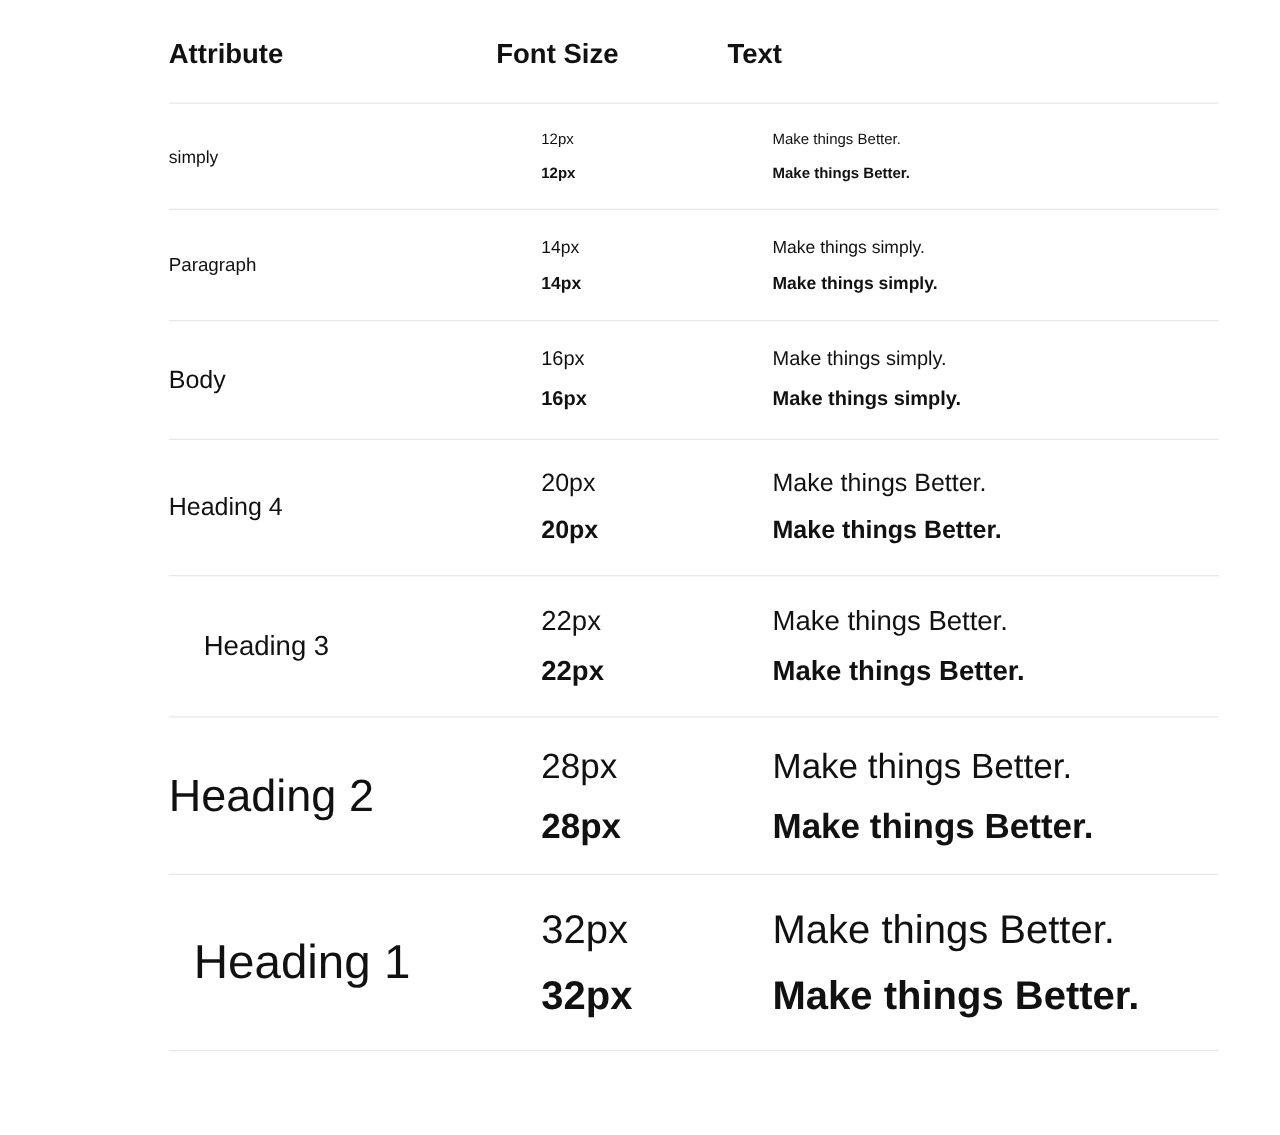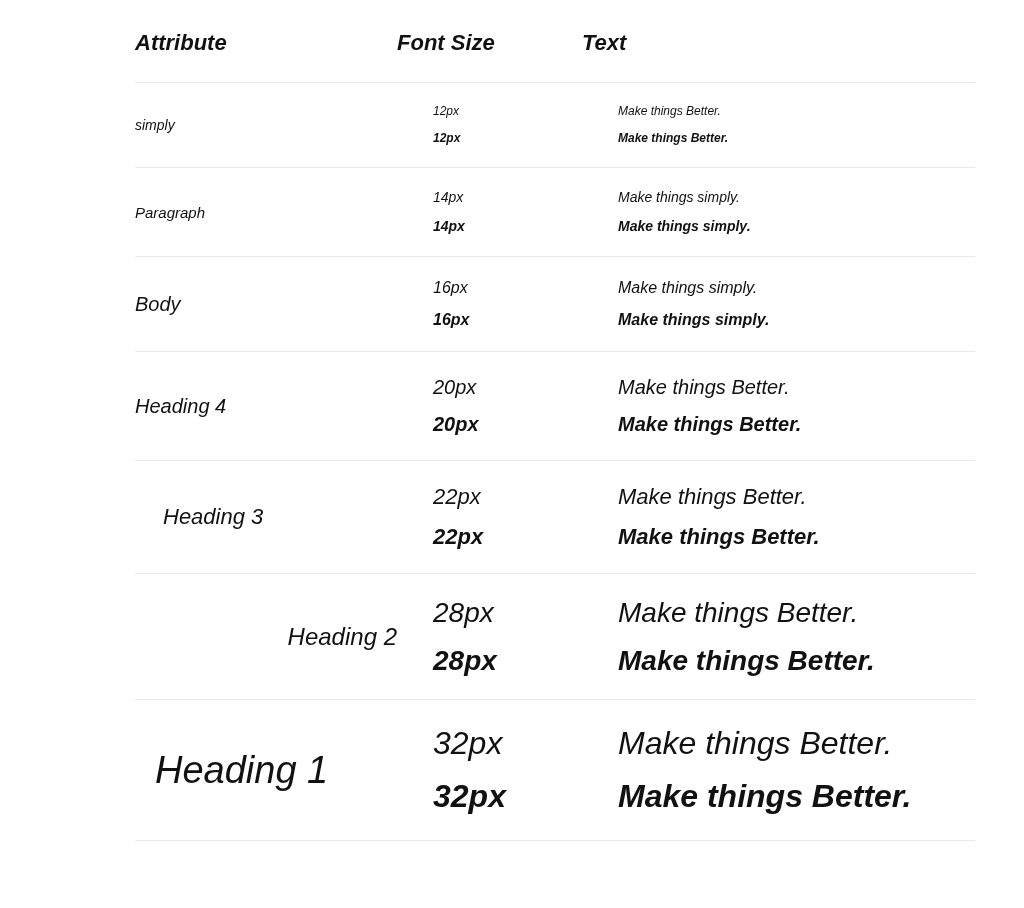--- a/index.html
+++ b/index.html
@@ -12,21 +12,20 @@
     height: 908px;
     font-family: "Liberation Sans", sans-serif;
     color: #000000;
     -webkit-font-smoothing: antialiased;
   }
   .page {
     position: relative;
     width: 1024px;
     height: 660px;
     box-sizing: border-box;
-    font-style: italic;
   }
   .type-table {
     position: absolute;
     left: 135px;
     top: 30px;
     width: 840px;
     border-collapse: collapse;
     table-layout: fixed;
   }
   .type-table col.c-attr { width: 262px; }
@@ -73,21 +72,21 @@
   tr[data-size="20"] td { height: 108px; }
   tr[data-size="22"] td { height: 112px; }
   tr[data-size="28"] td { height: 125px; }
   tr[data-size="32"] td { height: 140px; }
 
   tr[data-size="12"] .attr-label { font-size: 14px; line-height: 18px; }
   tr[data-size="14"] .attr-label { font-size: 15px; line-height: 19px; }
   tr[data-size="16"] .attr-label { font-size: 20px; line-height: 20px; }
   tr[data-size="20"] .attr-label { font-size: 20px; line-height: 26px; }
   tr[data-size="22"] .attr-label { font-size: 22px; line-height: 28px; margin-left: 28px; }
-  tr[data-size="28"] .attr-label { font-size: 24px; line-height: 34px; text-align: right; }
+  tr[data-size="28"] .attr-label { font-size: 36px; line-height: 34px; }
   tr[data-size="32"] .attr-label { font-size: 38px; line-height: 40px; margin-left: 20px; }
 
   tr[data-size="12"] .size-line, tr[data-size="12"] .text-line { font-size: 12px; line-height: 27px; }
   tr[data-size="14"] .size-line, tr[data-size="14"] .text-line { font-size: 14px; line-height: 29px; }
   tr[data-size="16"] .size-line, tr[data-size="16"] .text-line { font-size: 16px; line-height: 32px; }
   tr[data-size="20"] .size-line, tr[data-size="20"] .text-line { font-size: 20px; line-height: 37px; }
   tr[data-size="22"] .size-line, tr[data-size="22"] .text-line { font-size: 22px; line-height: 40px; }
   tr[data-size="28"] .size-line, tr[data-size="28"] .text-line { font-size: 28px; line-height: 48px; }
   tr[data-size="32"] .size-line, tr[data-size="32"] .text-line { font-size: 32px; line-height: 53px; }
 

